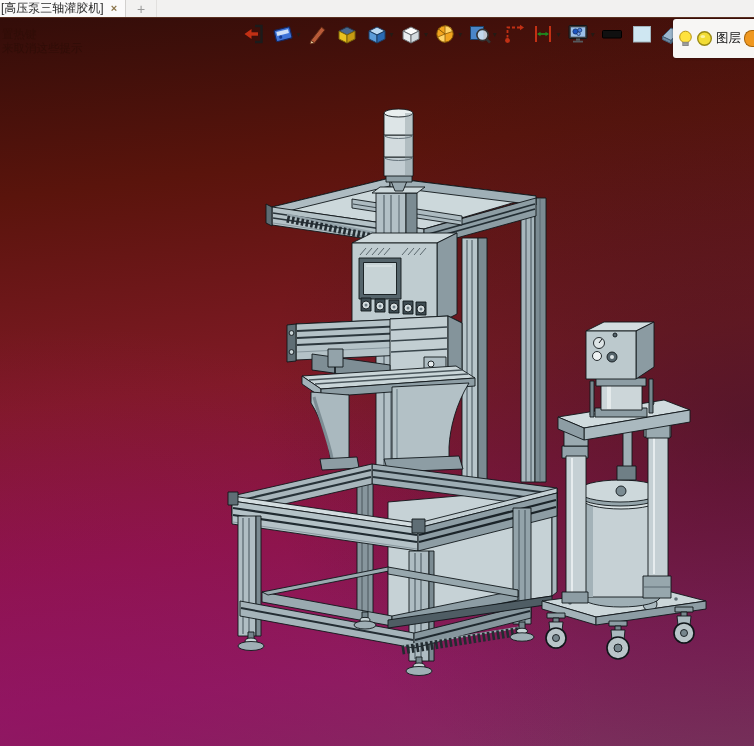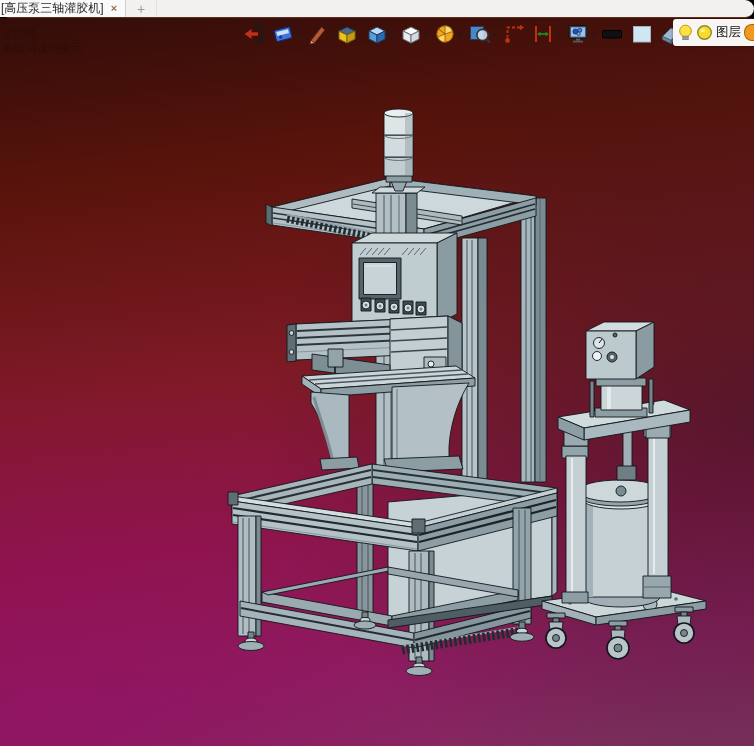--- a/index.html
+++ b/index.html
@@ -5,21 +5,21 @@
   html,body{margin:0;padding:0;}
   body{
     width:754px;height:746px;overflow:hidden;position:relative;
     font-family:"Liberation Sans","DejaVu Sans",sans-serif;
     background:#000;
   }
   
   .tabbar{
     position:absolute;top:0;left:0;right:0;height:17px;
     background:#f2f1f0;border-bottom:1px solid #5a3020;
-    display:flex;align-items:stretch;z-index:30;border-radius:9px;
+    display:flex;align-items:stretch;z-index:30;
   }
   .tab{
     display:flex;align-items:center;gap:7px;padding:0 8px 0 1px;
     background:#fbfafa;border-right:1px solid #d2d0ce;
     font-size:12px;color:#2c2c2c;white-space:nowrap;cursor:default;
   }
   .tab .close{color:#8a7348;font-weight:bold;font-size:11px;line-height:11px;}
   .newtab{
     width:30px;display:flex;align-items:center;justify-content:center;
     color:#9a9a9a;font-size:14px;border-right:1px solid #e2e0de;
@@ -40,21 +40,21 @@
   }
   
   .toolbar{
     position:absolute;top:2px;left:242px;width:446px;height:28px;z-index:20;
     display:flex;justify-content:space-between;align-items:center;
   }
   .tbtn{display:flex;align-items:center;cursor:default;}
   .tbtn svg{display:block;}
   .caret{font-size:8px;color:#241a14;margin-left:1px;}
   .layer-chip{
-    position:absolute;top:1px;right:0;height:27px;z-index:21;
+    position:absolute;top:1px;right:0;height:39px;z-index:21;
     background:#f7f6f4;border-radius:3px 0 0 3px;
     display:flex;align-items:center;gap:3px;padding:0 0 0 5px;
     box-shadow:0 0 3px rgba(0,0,0,.45);
   }
   .layer-chip .label{font-size:12.5px;color:#161616;white-space:nowrap;}
   .sliver{width:9px;height:15px;background:#f09820;border:1px solid #a86408;border-right:none;border-radius:8px 0 0 8px;}
 </style>
 </head>
 <body>
 

